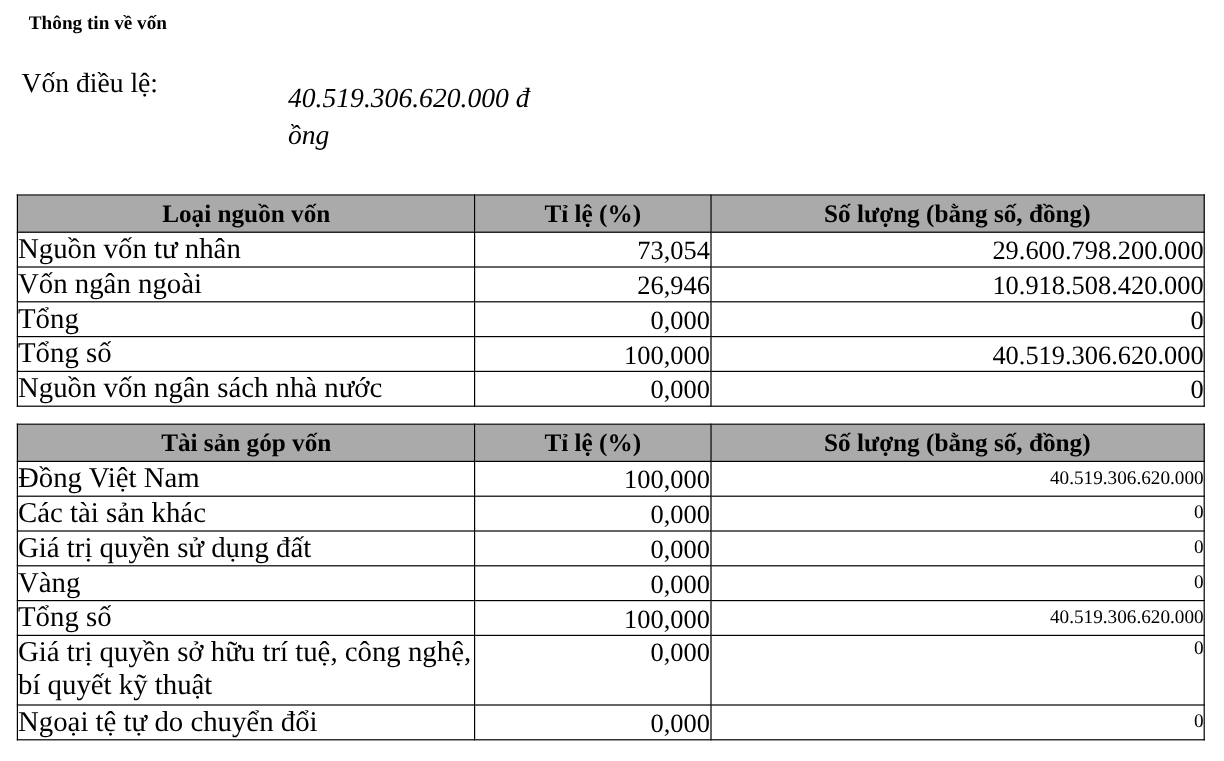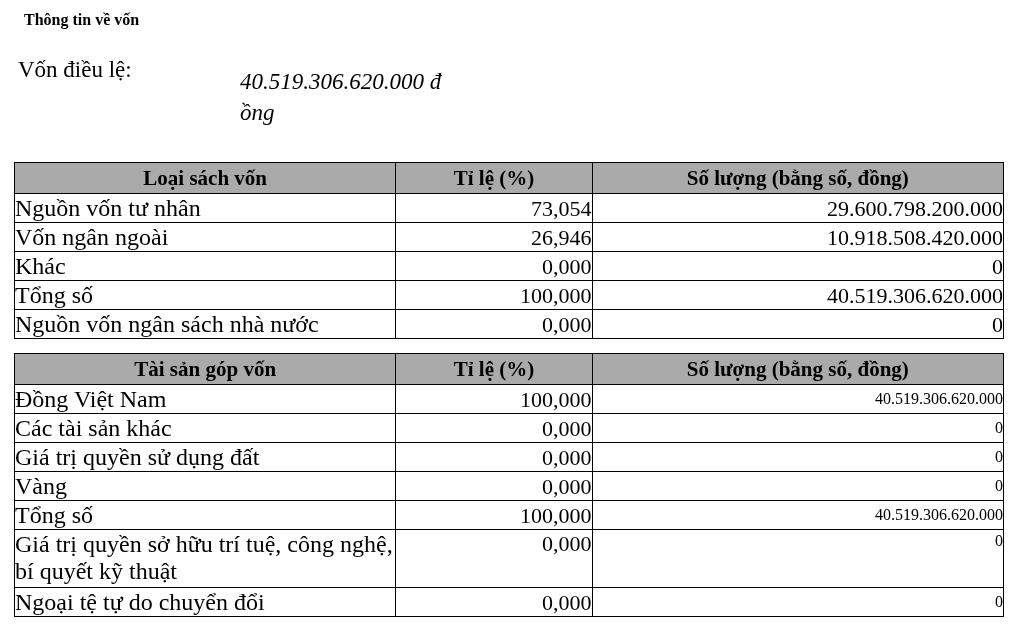--- a/index.html
+++ b/index.html
@@ -128,38 +128,38 @@
 </div>
 
 <table class="tbl tbl-sources" id="table-capital-sources">
   <colgroup>
     <col class="col-name">
       <col class="col-pct">
       <col class="col-amount">
   </colgroup>
   <thead>
     <tr>
-      <th>Loại sách vốn</th>
+      <th>Loại nguồn vốn</th>
       <th>Tỉ lệ (%)</th>
       <th>Số lượng (bằng số, đồng)</th>
     </tr>
   </thead>
   <tbody>
       <tr class="row-std">
         <td class="cell-name">Nguồn vốn tư nhân</td>
         <td class="cell-pct">73,054</td>
         <td class="cell-amt">29.600.798.200.000</td>
       </tr>
       <tr class="row-std">
         <td class="cell-name">Vốn ngân ngoài</td>
         <td class="cell-pct">26,946</td>
         <td class="cell-amt">10.918.508.420.000</td>
       </tr>
       <tr class="row-std">
-        <td class="cell-name">Khác</td>
+        <td class="cell-name">Tổng</td>
         <td class="cell-pct">0,000</td>
         <td class="cell-amt">0</td>
       </tr>
       <tr class="row-std">
         <td class="cell-name">Tổng số</td>
         <td class="cell-pct">100,000</td>
         <td class="cell-amt">40.519.306.620.000</td>
       </tr>
       <tr class="row-std">
         <td class="cell-name">Nguồn vốn ngân sách nhà nước</td>

